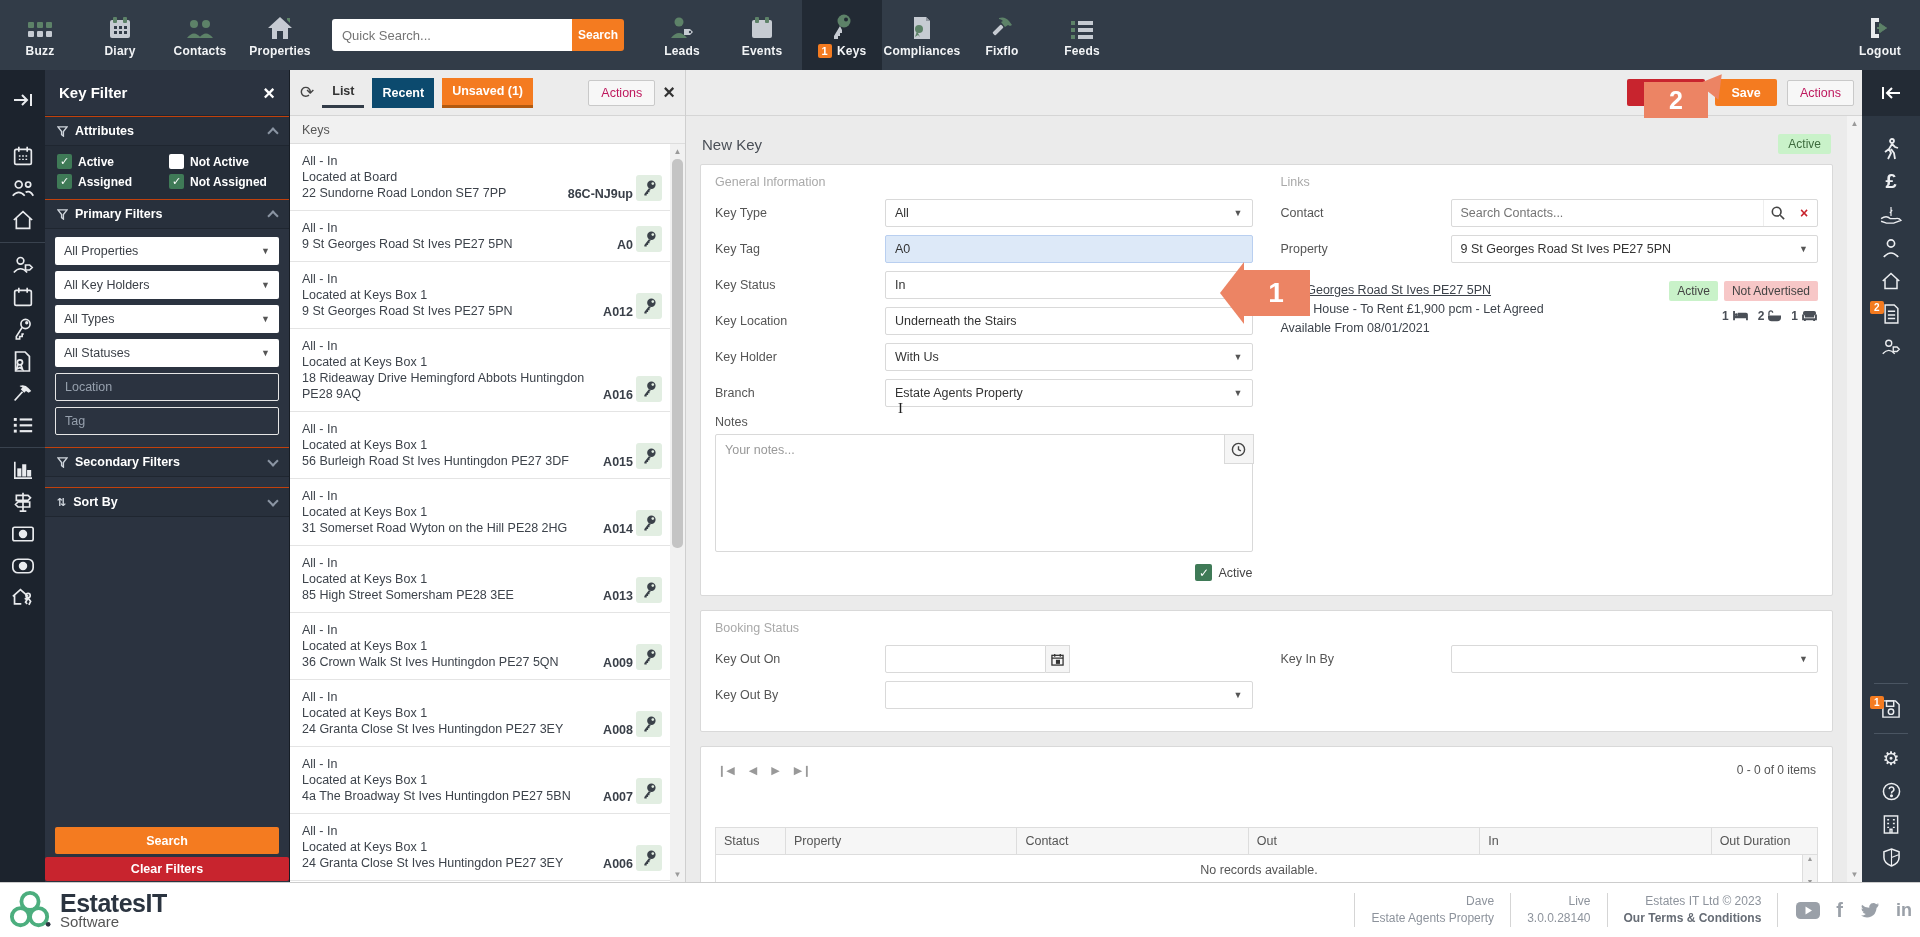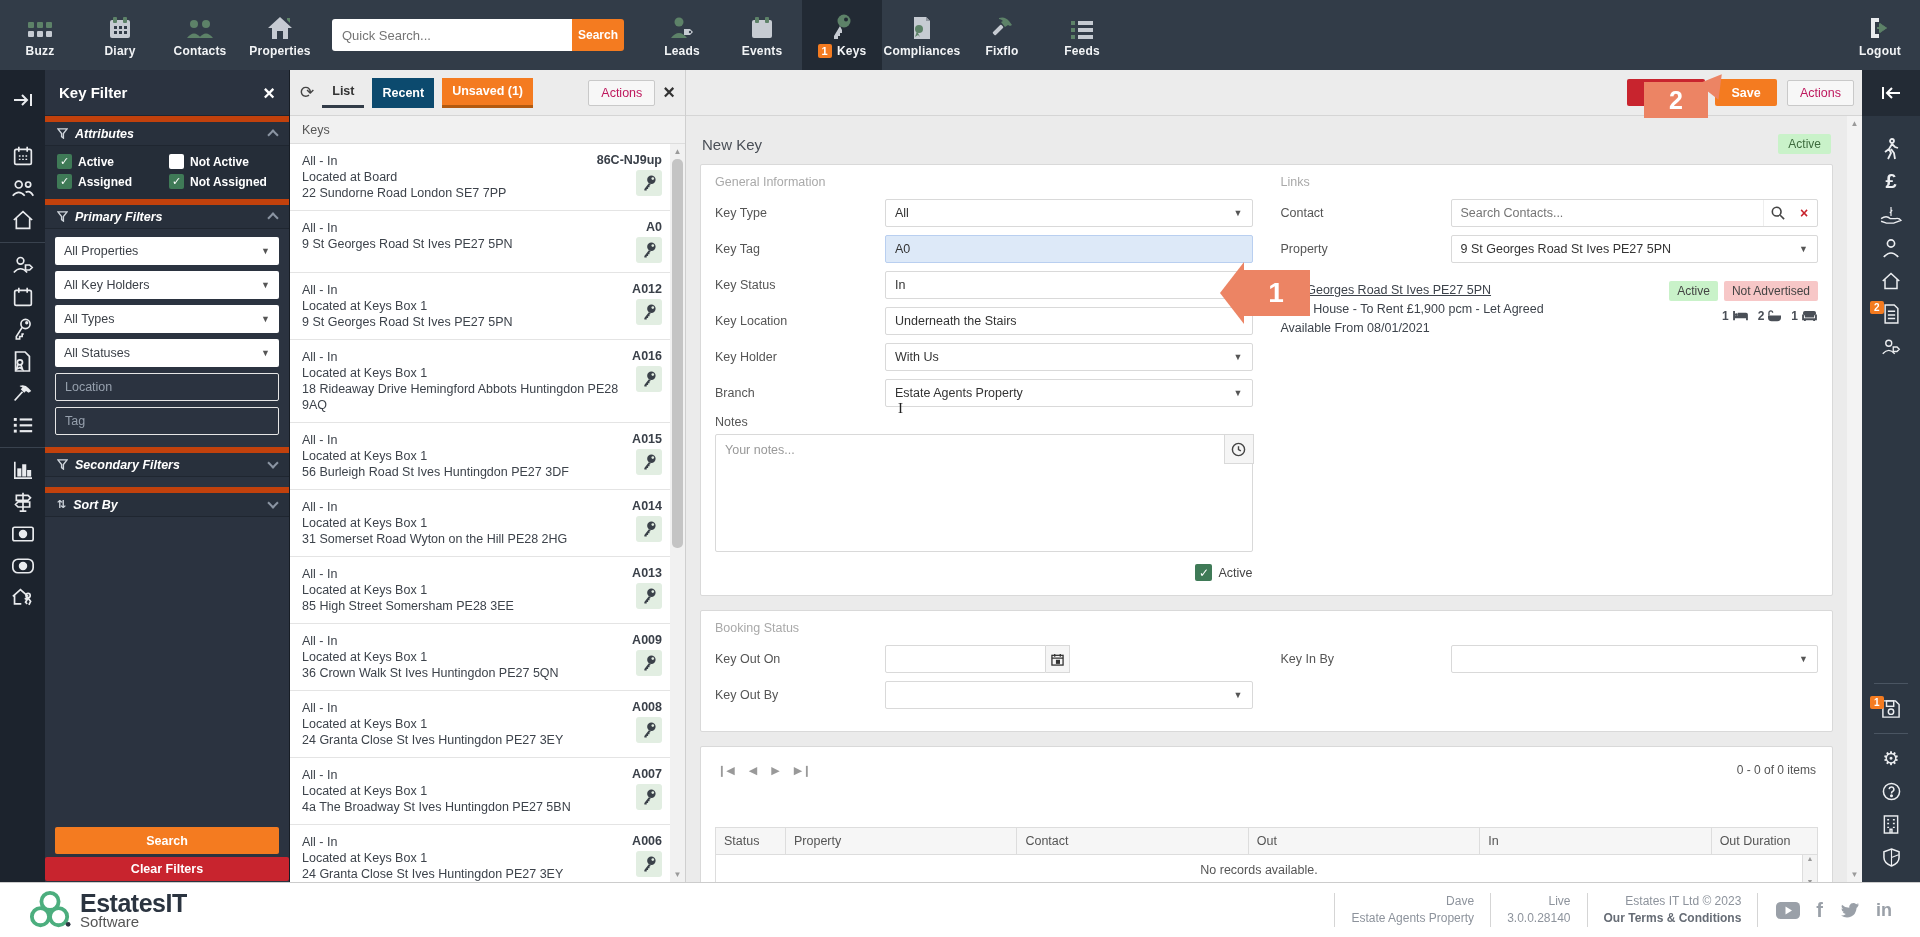--- a/index.html
+++ b/index.html
@@ -31,21 +31,21 @@
   .rr-ic { position:relative; width:58px; height:33px; display:flex; align-items:center; justify-content:center; color:#eceef1; cursor:pointer; flex-shrink:0;}
   .rr-badge { position:absolute; left:8px; top:4px; background:#f47b20; color:#fff; font-size:10px; font-weight:bold; padding:1px 4px; border-radius:2px; }
   .rr-div { width:34px; height:1px; background:#4a5osome562; background:#4a5562; margin:8px 0; flex-shrink:0;}
   .rr-bottom { margin-top:auto; display:flex; flex-direction:column; align-items:center; padding-bottom:8px; }
 
   
   .filter-panel { width:245px; background:#2b3340; color:#fff; display:flex; flex-direction:column; flex-shrink:0; border-right:1px solid #171d25;}
   .fp-header { height:46px; display:flex; align-items:center; justify-content:space-between; padding:0 14px; border-bottom:1px solid #1f2630;}
   .fp-title { font-size:15px; font-weight:bold; }
   .x-btn { font-size:20px; font-weight:bold; color:#fff; cursor:pointer; line-height:1; }
-  .fp-section { height:30px; background:#28303c; display:flex; align-items:center; justify-content:space-between; padding:0 12px; border-top:6px solid #c2410c; border-bottom:1px solid #1f2630; cursor:pointer;font-style:italic;}
+  .fp-section { height:30px; background:#28303c; display:flex; align-items:center; justify-content:space-between; padding:0 12px; border-top:1px solid #c2410c; border-bottom:1px solid #1f2630; cursor:pointer;}
   .fp-section .sec-l { display:flex; align-items:center; gap:7px; font-size:12.5px; font-weight:bold; }
   .chev { width:8px; height:8px; border-left:2px solid #8b95a3; border-top:2px solid #8b95a3; transform:rotate(45deg); margin-top:3px;}
   .fp-checks { padding:8px 12px 10px; display:grid; grid-template-columns:1fr 1fr; gap:5px 4px; background:#252d38;}
   .chk { display:flex; align-items:center; gap:6px; font-size:12px; font-weight:bold; cursor:pointer;}
   .chk .box { width:15px; height:15px; border-radius:2px; background:#fff; display:flex; align-items:center; justify-content:center; font-size:11px; color:#fff; flex-shrink:0;}
   .chk.checked .box { background:#3f7a57; }
   .chk .box .mark { visibility:hidden; }
   .chk.checked .box .mark { visibility:visible; }
   .fp-controls { padding:8px 10px 4px; display:flex; flex-direction:column; gap:6px; }
   .fp-dd { height:28px; background:#fff; border-radius:2px; display:flex; align-items:center; justify-content:space-between; padding:0 9px; font-size:12.5px; color:#3a3f46; cursor:pointer;}
@@ -65,21 +65,21 @@
   .tab.recent { background:#0c4a6e; color:#fff; }
   .tab.unsaved { background:#f47b20; color:#fff; border-bottom:3px solid #b35a10;}
   .lp-bar .sp { flex:1; }
   .btn-light { height:26px; padding:0 12px; background:#f7f7f7; border:1px solid #c9c9c9; border-radius:2px; font-size:12.5px; color:#be185d; cursor:pointer; font-family:inherit;}
   .lp-close { color:#333; font-size:20px; font-weight:bold; cursor:pointer; }
   .lp-keys-head { height:28px; background:#f1f1f1; border-bottom:1px solid #ddd; display:flex; align-items:center; padding:0 12px; font-size:12.5px; color:#555; flex-shrink:0;}
   .lp-scrollwrap { flex:1; display:flex; min-height:0; }
   .keys-list { flex:1; overflow:hidden; }
   .key-row { display:flex; justify-content:space-between; padding:9px 8px 9px 12px; border-bottom:1px solid #e4e4e4; cursor:pointer;}
   .key-row .kr-left { font-size:12.5px; color:#3d434b; line-height:16px; }
-  .key-row .kr-right { display:flex; flex-direction:column; align-items:flex-end; gap:3px; }
+  .key-row .kr-right { display:flex; flex-direction:row; align-items:flex-end; gap:3px; }
   .kr-code { font-size:12.5px; font-weight:bold; color:#3a4049; white-space:nowrap;}
   .kr-keybox { width:26px; height:26px; background:#e2eee2; border-radius:3px; display:flex; align-items:center; justify-content:center; color:#3a4149;}
   .lp-scrollbar { width:15px; background:#f1f1f1; display:flex; flex-direction:column; align-items:center; flex-shrink:0;}
   .sb-arrow { color:#9a9a9a; font-size:8px; padding:3px 0; cursor:pointer;}
   .sb-track { flex:1; width:100%; position:relative; }
   .sb-thumb { position:absolute; top:0; left:2px; width:11px; border-radius:5px; background:#c4c4c4; cursor:pointer;}
 
   
   .main { flex:1; display:flex; flex-direction:column; position:relative; min-width:0; background:#ebebeb;}
   .action-bar { height:46px; background:#ececec; border-bottom:1px solid #d5d5d5; display:flex; align-items:center; justify-content:flex-end; gap:10px; padding:0 8px; flex-shrink:0;}
@@ -137,21 +137,21 @@
   
   .annot1 { position:absolute; left:534px; top:192px; width:90px; height:62px; z-index:40;}
   .annot1 .a-body { position:absolute; right:0; top:8px; width:68px; height:46px; background:#ec8464; display:flex; align-items:center; justify-content:center; color:#fff; font-size:28px; font-weight:bold;}
   .annot1 .a-tip { position:absolute; left:0; top:0; width:0; height:0; border-top:31px solid transparent; border-bottom:31px solid transparent; border-right:24px solid #ec8464;}
   .annot2 { position:absolute; left:958px; top:8px; width:86px; height:40px; z-index:40;}
   .annot2 .a-body { position:absolute; left:0; top:4px; width:64px; height:36px; background:#ec8464; display:flex; align-items:center; justify-content:center; color:#fff; font-size:25px; font-weight:bold;}
   .annot2 .a-tip { position:absolute; right:2px; top:-6px; width:0; height:0; border-left:13px solid transparent; border-right:13px solid transparent; border-bottom:22px solid #ec8464; transform:rotate(38deg);}
   .ibeam { position:absolute; left:212px; top:330px; color:#222; z-index:30; font-size:15px; font-family:"Liberation Serif",serif;}
 
   
-  .footer { height:55px; background:#fff; border-top:1px solid #ccc; display:flex; align-items:center; padding:0 28px; flex-shrink:0;}
+  .footer { height:55px; background:#fff; border-top:1px solid #ccc; display:flex; align-items:center; padding:0 8px; flex-shrink:0;}
   .brand { display:flex; align-items:center; gap:8px; }
   .brand-text .b1 { font-size:25px; font-weight:bold; color:#2b3440; line-height:24px; letter-spacing:-.5px;}
   .brand-text .b2 { font-size:15px; color:#555; line-height:14px;}
   .foot-right { margin-left:auto; display:flex; align-items:center; }
   .fgroup { text-align:right; padding:0 16px; font-size:12px; color:#8d939c; line-height:17px; border-right:1px solid #d5d5d5;}
   .fgroup:first-child { border-left:1px solid #d5d5d5; }
   .fgroup .bold { font-weight:bold; color:#666c75; cursor:pointer;}
   .socials { display:flex; align-items:center; gap:16px; padding-left:18px; color:#9aa0a8;}
   .soc { cursor:pointer; font-weight:bold; font-size:17px; display:flex; align-items:center;}
   svg { display:block; }

